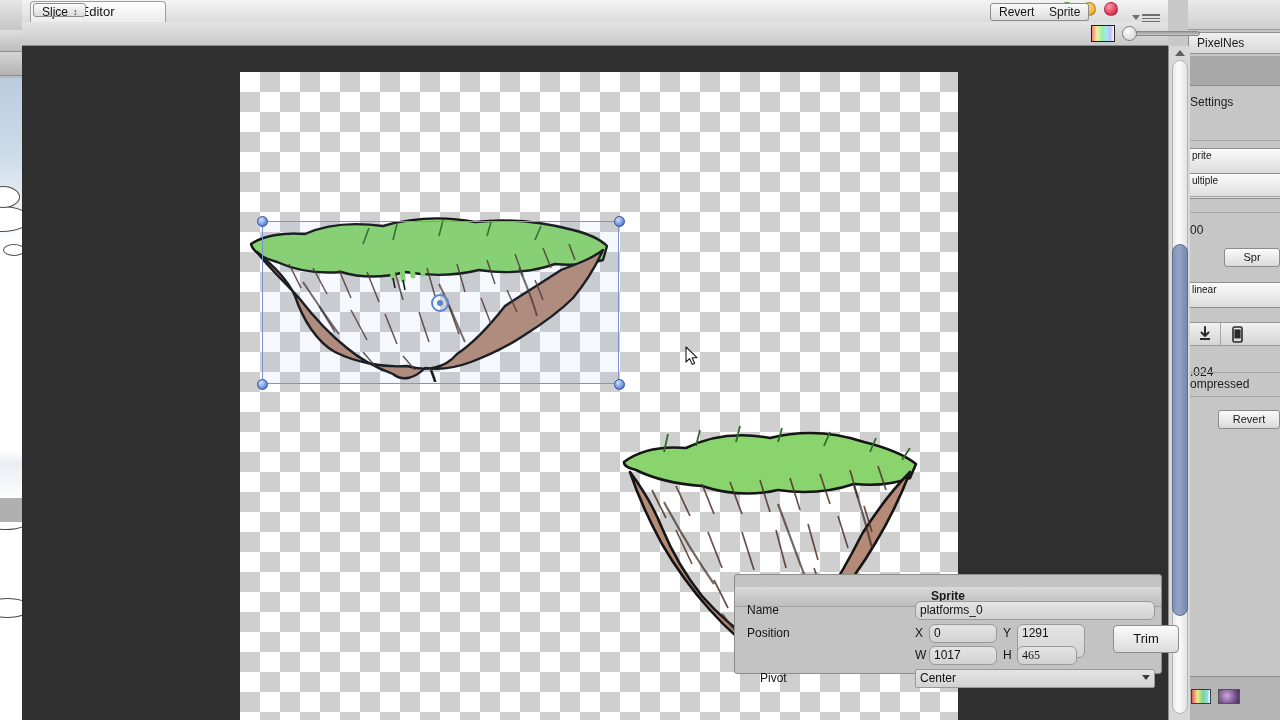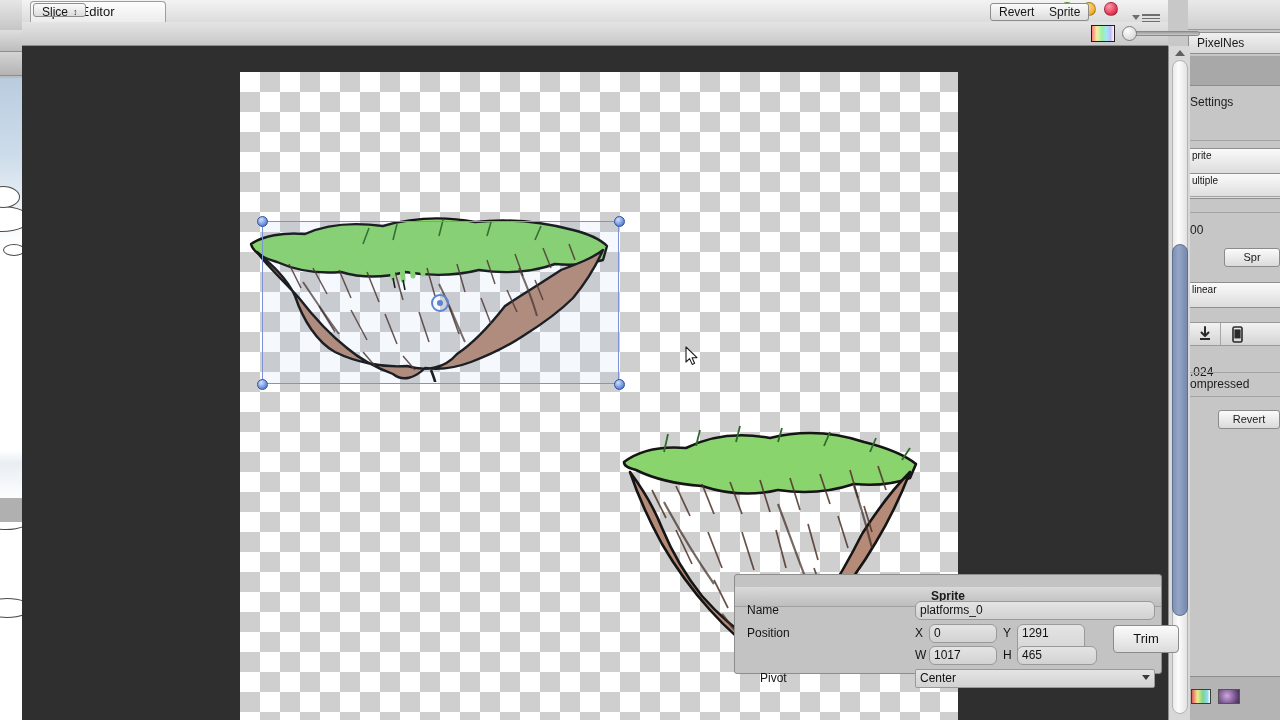--- a/index.html
+++ b/index.html
@@ -437,21 +437,21 @@
     <div class="sp-axis" style="left:180px; top:51px;">X</div>
     <div class="sp-field" style="left:194px; top:49px; width:68px; height:19px;">0</div>
 
     <div class="sp-axis" style="left:268px; top:51px;">Y</div>
     <div class="sp-field" style="left:282px; top:49px; width:68px; height:34px;">1291</div>
 
     <div class="sp-axis" style="left:180px; top:73px;">W</div>
     <div class="sp-field" style="left:194px; top:71px; width:68px; height:19px;">1017</div>
 
     <div class="sp-axis" style="left:268px; top:73px;">H</div>
-    <div class="sp-field" style="left:282px; top:71px; width:80px; height:19px;">465</div>
+    <div class="sp-field" style="left:282px; top:71px; width:60px; height:19px;font-family:Liberation Serif, serif;">465</div>
 
     <div class="sp-trim">Trim</div>
 
     <div class="sp-label" style="left:12px; top:96px;margin-left:13px;">Pivot</div>
     <div class="sp-dd" style="left:180px; top:94px; width:240px; height:19px;">
       <span>Center</span>
       <span class="dd-arrow"></span>
     </div>
   </div>
 </div>

